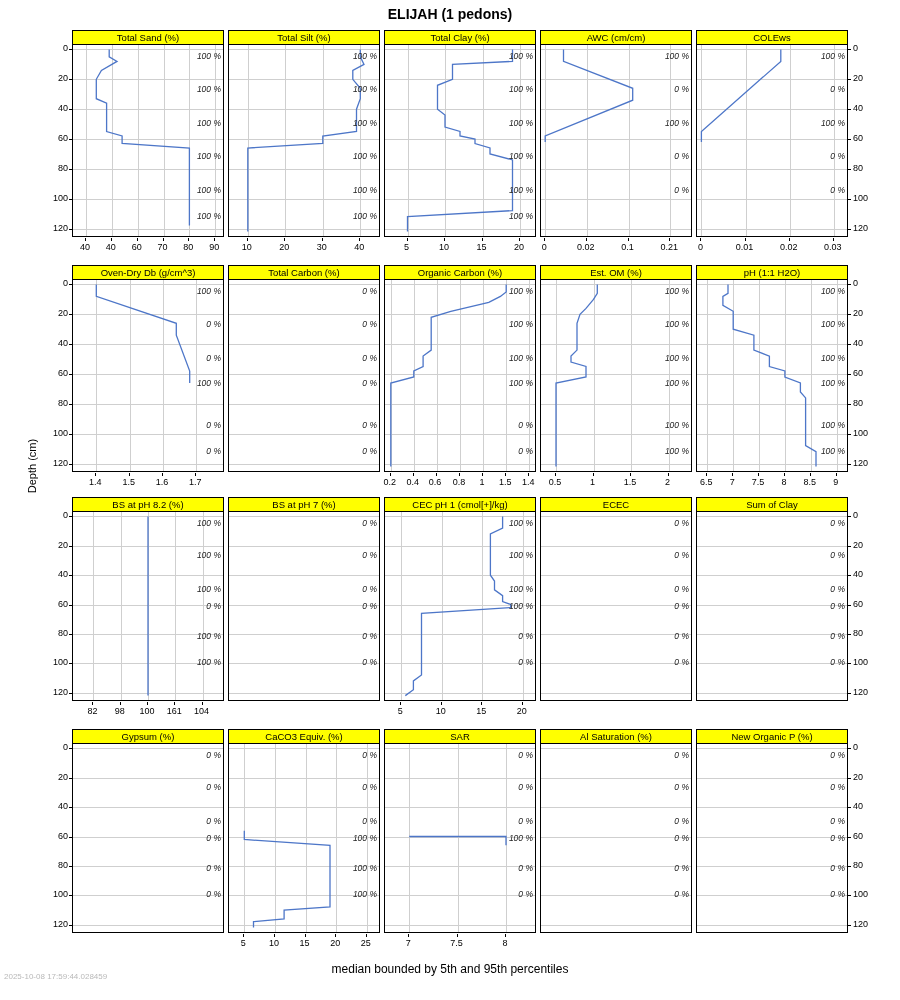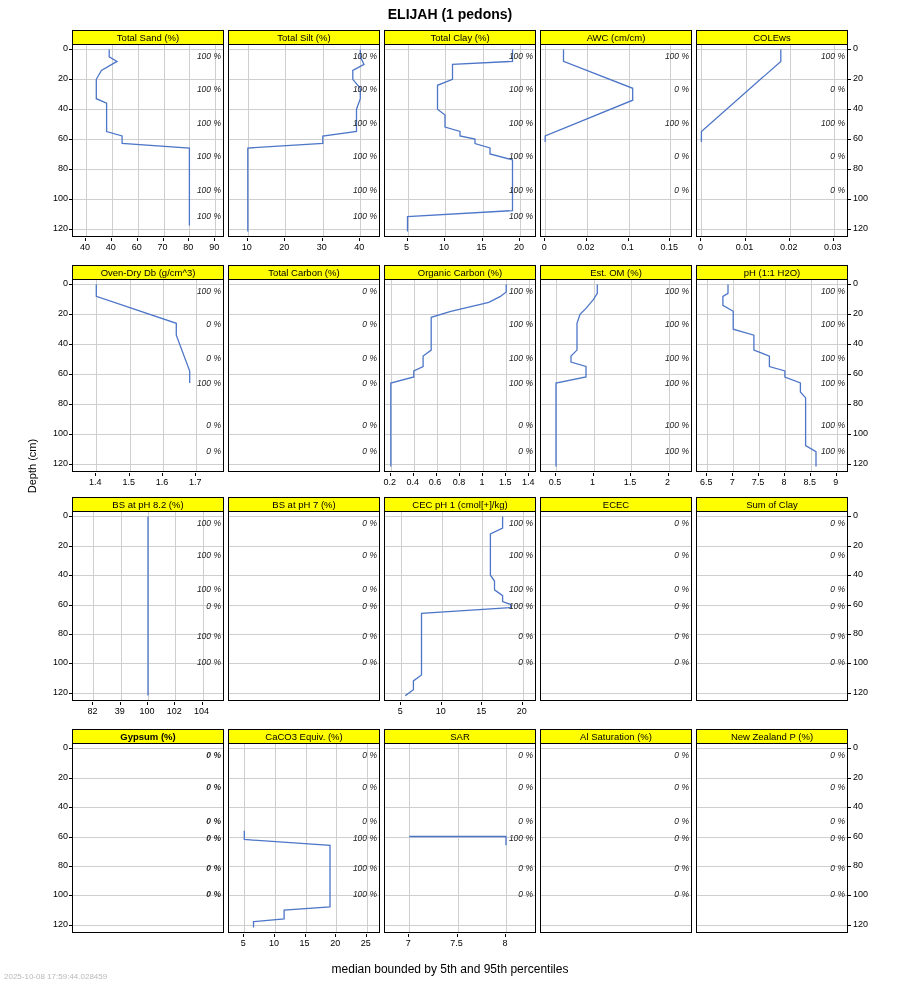--- a/index.html
+++ b/index.html
@@ -196,21 +196,21 @@
         <div class="pct" style="top: 106px;">0 %</div>
         <div class="pct" style="top: 140px;">0 %</div>
       </div>
     </div>
     <div class="xtick" style="left: 528.167px; top: 242px; width: 32px;">0</div>
     <div class="tickmark" style="left: 544.167px; top: 238px; width: 1px; height: 3px;"></div>
     <div class="xtick" style="left: 569.833px; top: 242px; width: 32px;">0.02</div>
     <div class="tickmark" style="left: 585.833px; top: 238px; width: 1px; height: 3px;"></div>
     <div class="xtick" style="left: 611.5px; top: 242px; width: 32px;">0.1</div>
     <div class="tickmark" style="left: 627.5px; top: 238px; width: 1px; height: 3px;"></div>
-    <div class="xtick" style="left: 653.167px; top: 242px; width: 32px;">0.15</div>
+    <div class="xtick" style="left: 653.167px; top: 242px; width: 32px;">0.21</div>
     <div class="tickmark" style="left: 669.167px; top: 238px; width: 1px; height: 3px;"></div>
     <div class="panel" style="left: 696px; top: 30px; width: 152px; height: 208px;">
       <div class="pheader">COLEws</div>
       <div class="plot" style="width: 152px; height: 193px;">
         <div class="grid-v" style="left: 4px;"></div>
         <div class="grid-v" style="left: 49px;"></div>
         <div class="grid-v" style="left: 93px;"></div>
         <div class="grid-v" style="left: 137px;"></div>
         <div class="grid-h" style="top: 4px;"></div>
         <div class="grid-h" style="top: 34px;"></div>
@@ -465,25 +465,25 @@
         <div class="pct" style="top: 6px;">100 %</div>
         <div class="pct" style="top: 38px;">100 %</div>
         <div class="pct" style="top: 72px;">100 %</div>
         <div class="pct" style="top: 89px;">0 %</div>
         <div class="pct" style="top: 119px;">100 %</div>
         <div class="pct" style="top: 145px;">100 %</div>
       </div>
     </div>
     <div class="xtick" style="left: 76.4545px; top: 706px; width: 32px;">82</div>
     <div class="tickmark" style="left: 92.4545px; top: 702px; width: 1px; height: 3px;"></div>
-    <div class="xtick" style="left: 103.727px; top: 706px; width: 32px;">39</div>
+    <div class="xtick" style="left: 103.727px; top: 706px; width: 32px;">98</div>
     <div class="tickmark" style="left: 119.727px; top: 702px; width: 1px; height: 3px;"></div>
     <div class="xtick" style="left: 131px; top: 706px; width: 32px;">100</div>
     <div class="tickmark" style="left: 147px; top: 702px; width: 1px; height: 3px;"></div>
-    <div class="xtick" style="left: 158.273px; top: 706px; width: 32px;">102</div>
+    <div class="xtick" style="left: 158.273px; top: 706px; width: 32px;">161</div>
     <div class="tickmark" style="left: 174.273px; top: 702px; width: 1px; height: 3px;"></div>
     <div class="xtick" style="left: 185.545px; top: 706px; width: 32px;">104</div>
     <div class="tickmark" style="left: 201.545px; top: 702px; width: 1px; height: 3px;"></div>
     <div class="ytick" style="position: absolute; font-size: 9px; top: 510.406px; left: 46px; width: 22px; text-align: right;">0</div>
     <div class="tickmark" style="top: 516.406px; height: 1px; width: 3px; left: 69px;"></div>
     <div class="ytick" style="position: absolute; font-size: 9px; top: 539.781px; left: 46px; width: 22px; text-align: right;">20</div>
     <div class="tickmark" style="top: 545.781px; height: 1px; width: 3px; left: 69px;"></div>
     <div class="ytick" style="position: absolute; font-size: 9px; top: 569.156px; left: 46px; width: 22px; text-align: right;">40</div>
     <div class="tickmark" style="top: 575.156px; height: 1px; width: 3px; left: 69px;"></div>
     <div class="ytick" style="position: absolute; font-size: 9px; top: 598.531px; left: 46px; width: 22px; text-align: right;">60</div>
@@ -588,21 +588,21 @@
     <div class="ytickR" style="position: absolute; font-size: 9px; top: 569.156px; left: 853px; width: 22px; text-align: left;">40</div>
     <div class="tickmark" style="top: 575.156px; height: 1px; width: 3px; left: 848px;"></div>
     <div class="ytickR" style="position: absolute; font-size: 9px; top: 598.531px; left: 853px; width: 22px; text-align: left;">60</div>
     <div class="tickmark" style="top: 604.531px; height: 1px; width: 3px; left: 848px;"></div>
     <div class="ytickR" style="position: absolute; font-size: 9px; top: 627.906px; left: 853px; width: 22px; text-align: left;">80</div>
     <div class="tickmark" style="top: 633.906px; height: 1px; width: 3px; left: 848px;"></div>
     <div class="ytickR" style="position: absolute; font-size: 9px; top: 657.281px; left: 853px; width: 22px; text-align: left;">100</div>
     <div class="tickmark" style="top: 663.281px; height: 1px; width: 3px; left: 848px;"></div>
     <div class="ytickR" style="position: absolute; font-size: 9px; top: 686.656px; left: 853px; width: 22px; text-align: left;">120</div>
     <div class="tickmark" style="top: 692.656px; height: 1px; width: 3px; left: 848px;"></div>
-    <div class="panel" style="left: 72px; top: 729px; width: 152px; height: 205px; font-weight: bold;">
+    <div class="panel" style="left: 72px; top: 729px; width: 152px; height: 205px;">
       <div class="pheader">Gypsum (%)</div>
       <div class="plot" style="width: 152px; height: 190px;">
         <div class="grid-h" style="top: 4px;"></div>
         <div class="grid-h" style="top: 34px;"></div>
         <div class="grid-h" style="top: 63px;"></div>
         <div class="grid-h" style="top: 93px;"></div>
         <div class="grid-h" style="top: 122px;"></div>
         <div class="grid-h" style="top: 151px;"></div>
         <div class="grid-h" style="top: 181px;"></div>
         <div class="pct" style="top: 6px;">0 %</div>
@@ -705,21 +705,21 @@
         <div class="grid-h" style="top: 181px;"></div>
         <div class="pct" style="top: 6px;">0 %</div>
         <div class="pct" style="top: 38px;">0 %</div>
         <div class="pct" style="top: 72px;">0 %</div>
         <div class="pct" style="top: 89px;">0 %</div>
         <div class="pct" style="top: 119px;">0 %</div>
         <div class="pct" style="top: 145px;">0 %</div>
       </div>
     </div>
     <div class="panel" style="left: 696px; top: 729px; width: 152px; height: 205px;">
-      <div class="pheader">New Zealand P (%)</div>
+      <div class="pheader">New Organic P (%)</div>
       <div class="plot" style="width: 152px; height: 190px;">
         <div class="grid-h" style="top: 4px;"></div>
         <div class="grid-h" style="top: 34px;"></div>
         <div class="grid-h" style="top: 63px;"></div>
         <div class="grid-h" style="top: 93px;"></div>
         <div class="grid-h" style="top: 122px;"></div>
         <div class="grid-h" style="top: 151px;"></div>
         <div class="grid-h" style="top: 181px;"></div>
         <div class="pct" style="top: 6px;">0 %</div>
         <div class="pct" style="top: 38px;">0 %</div>

